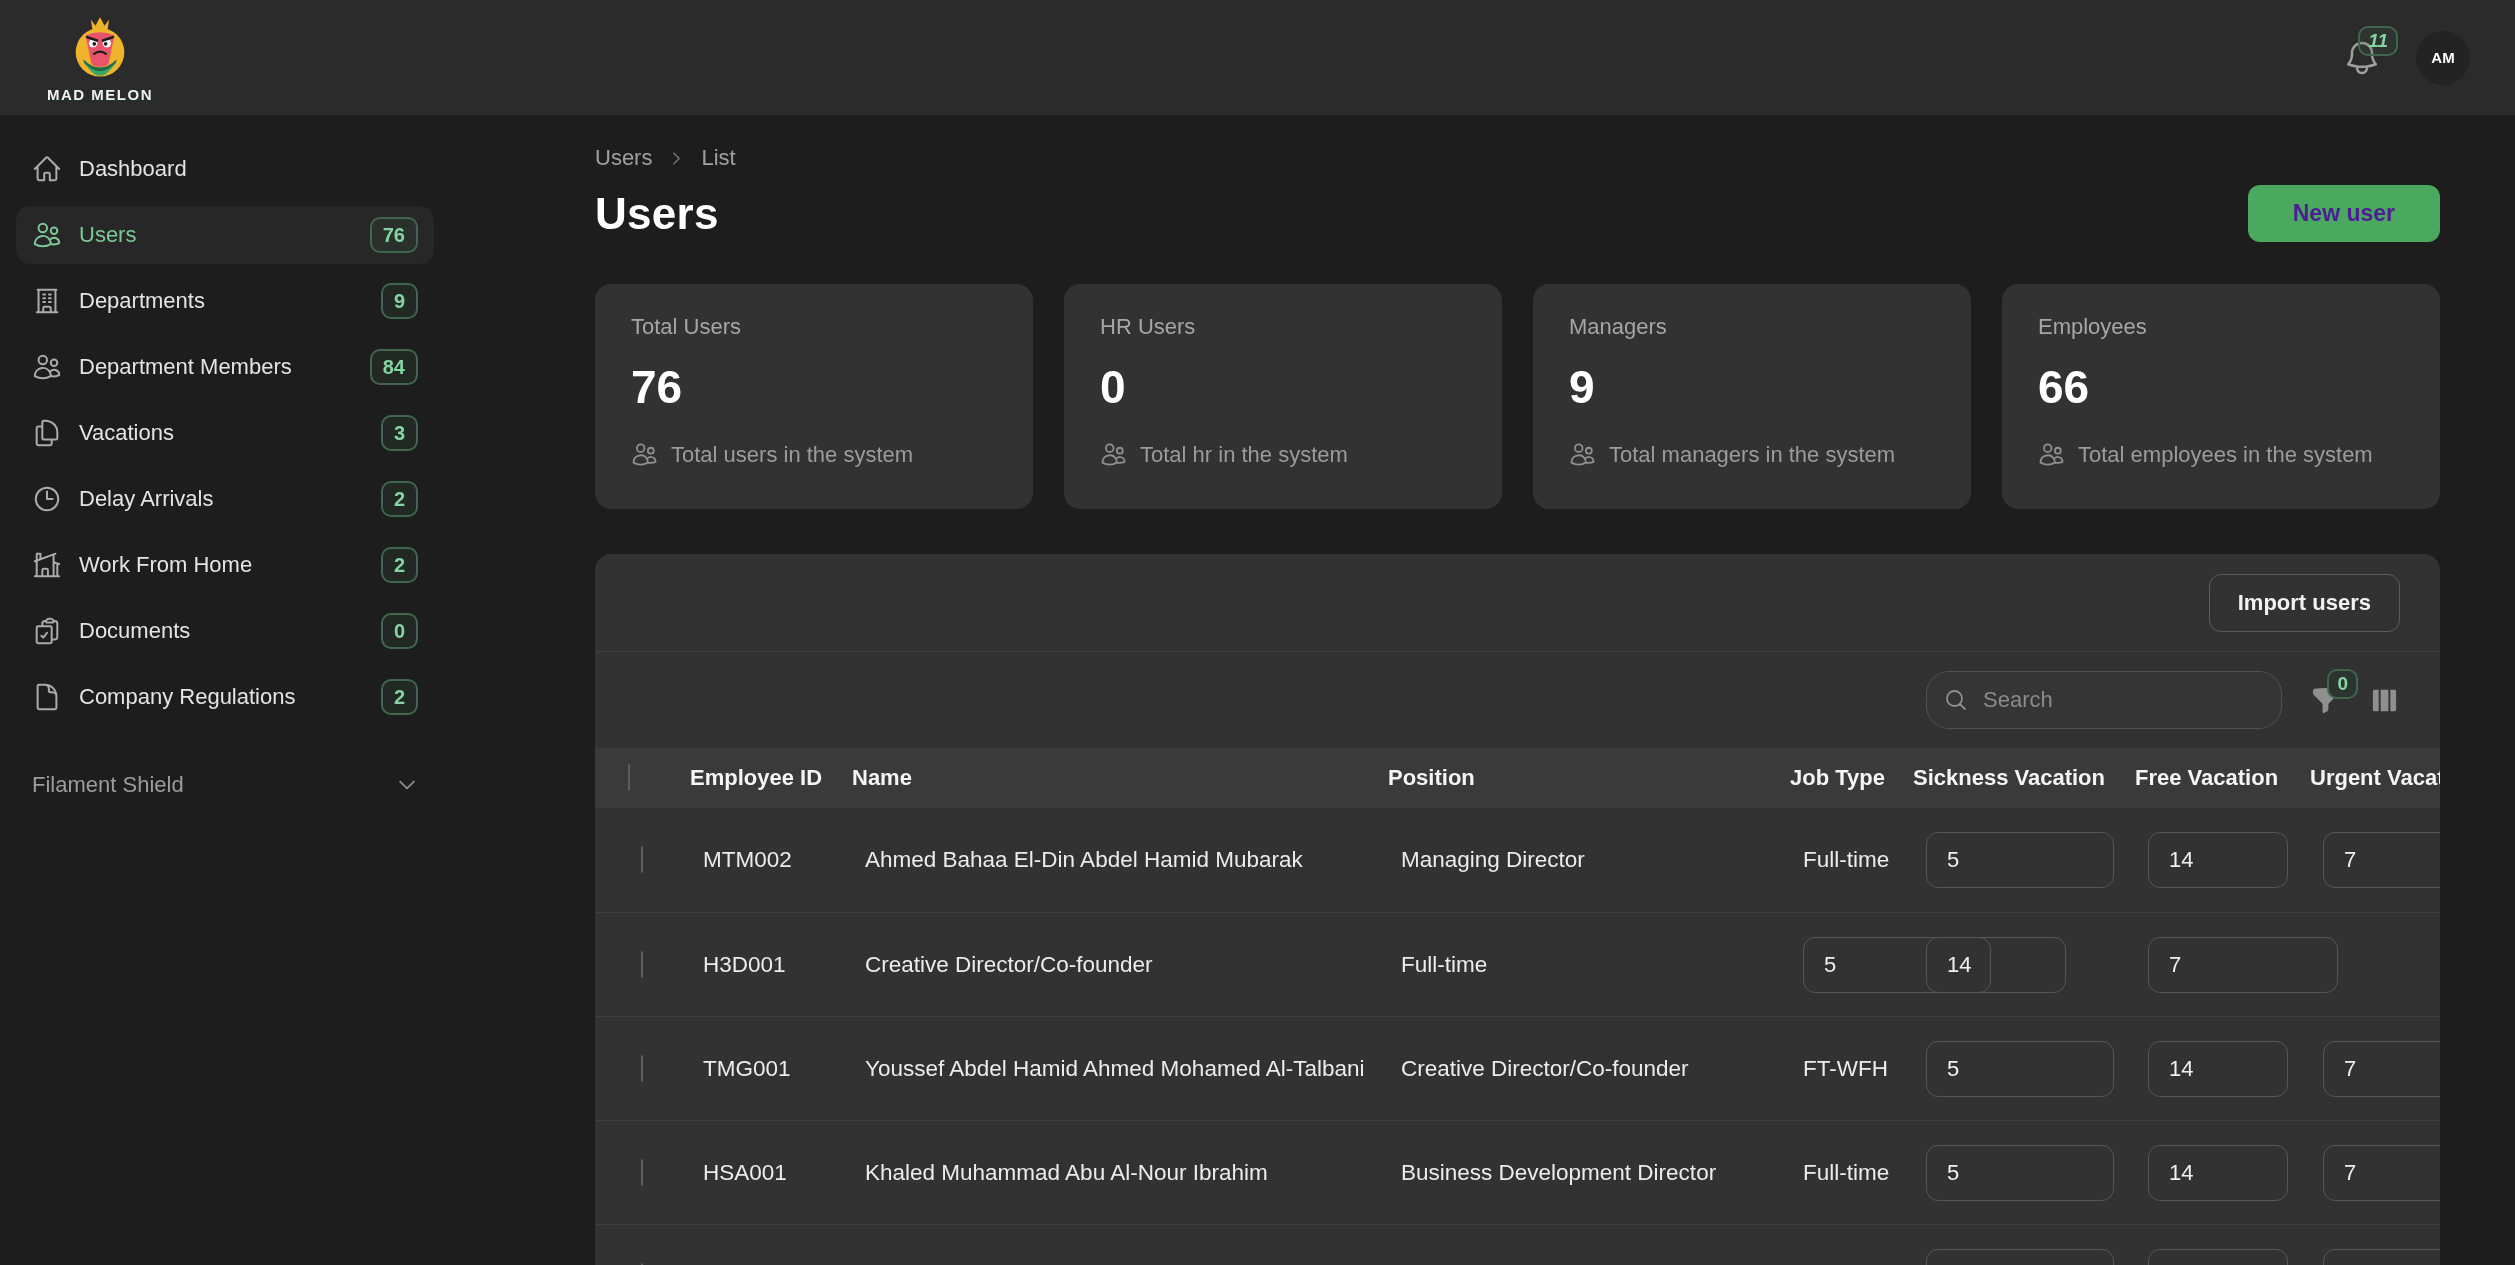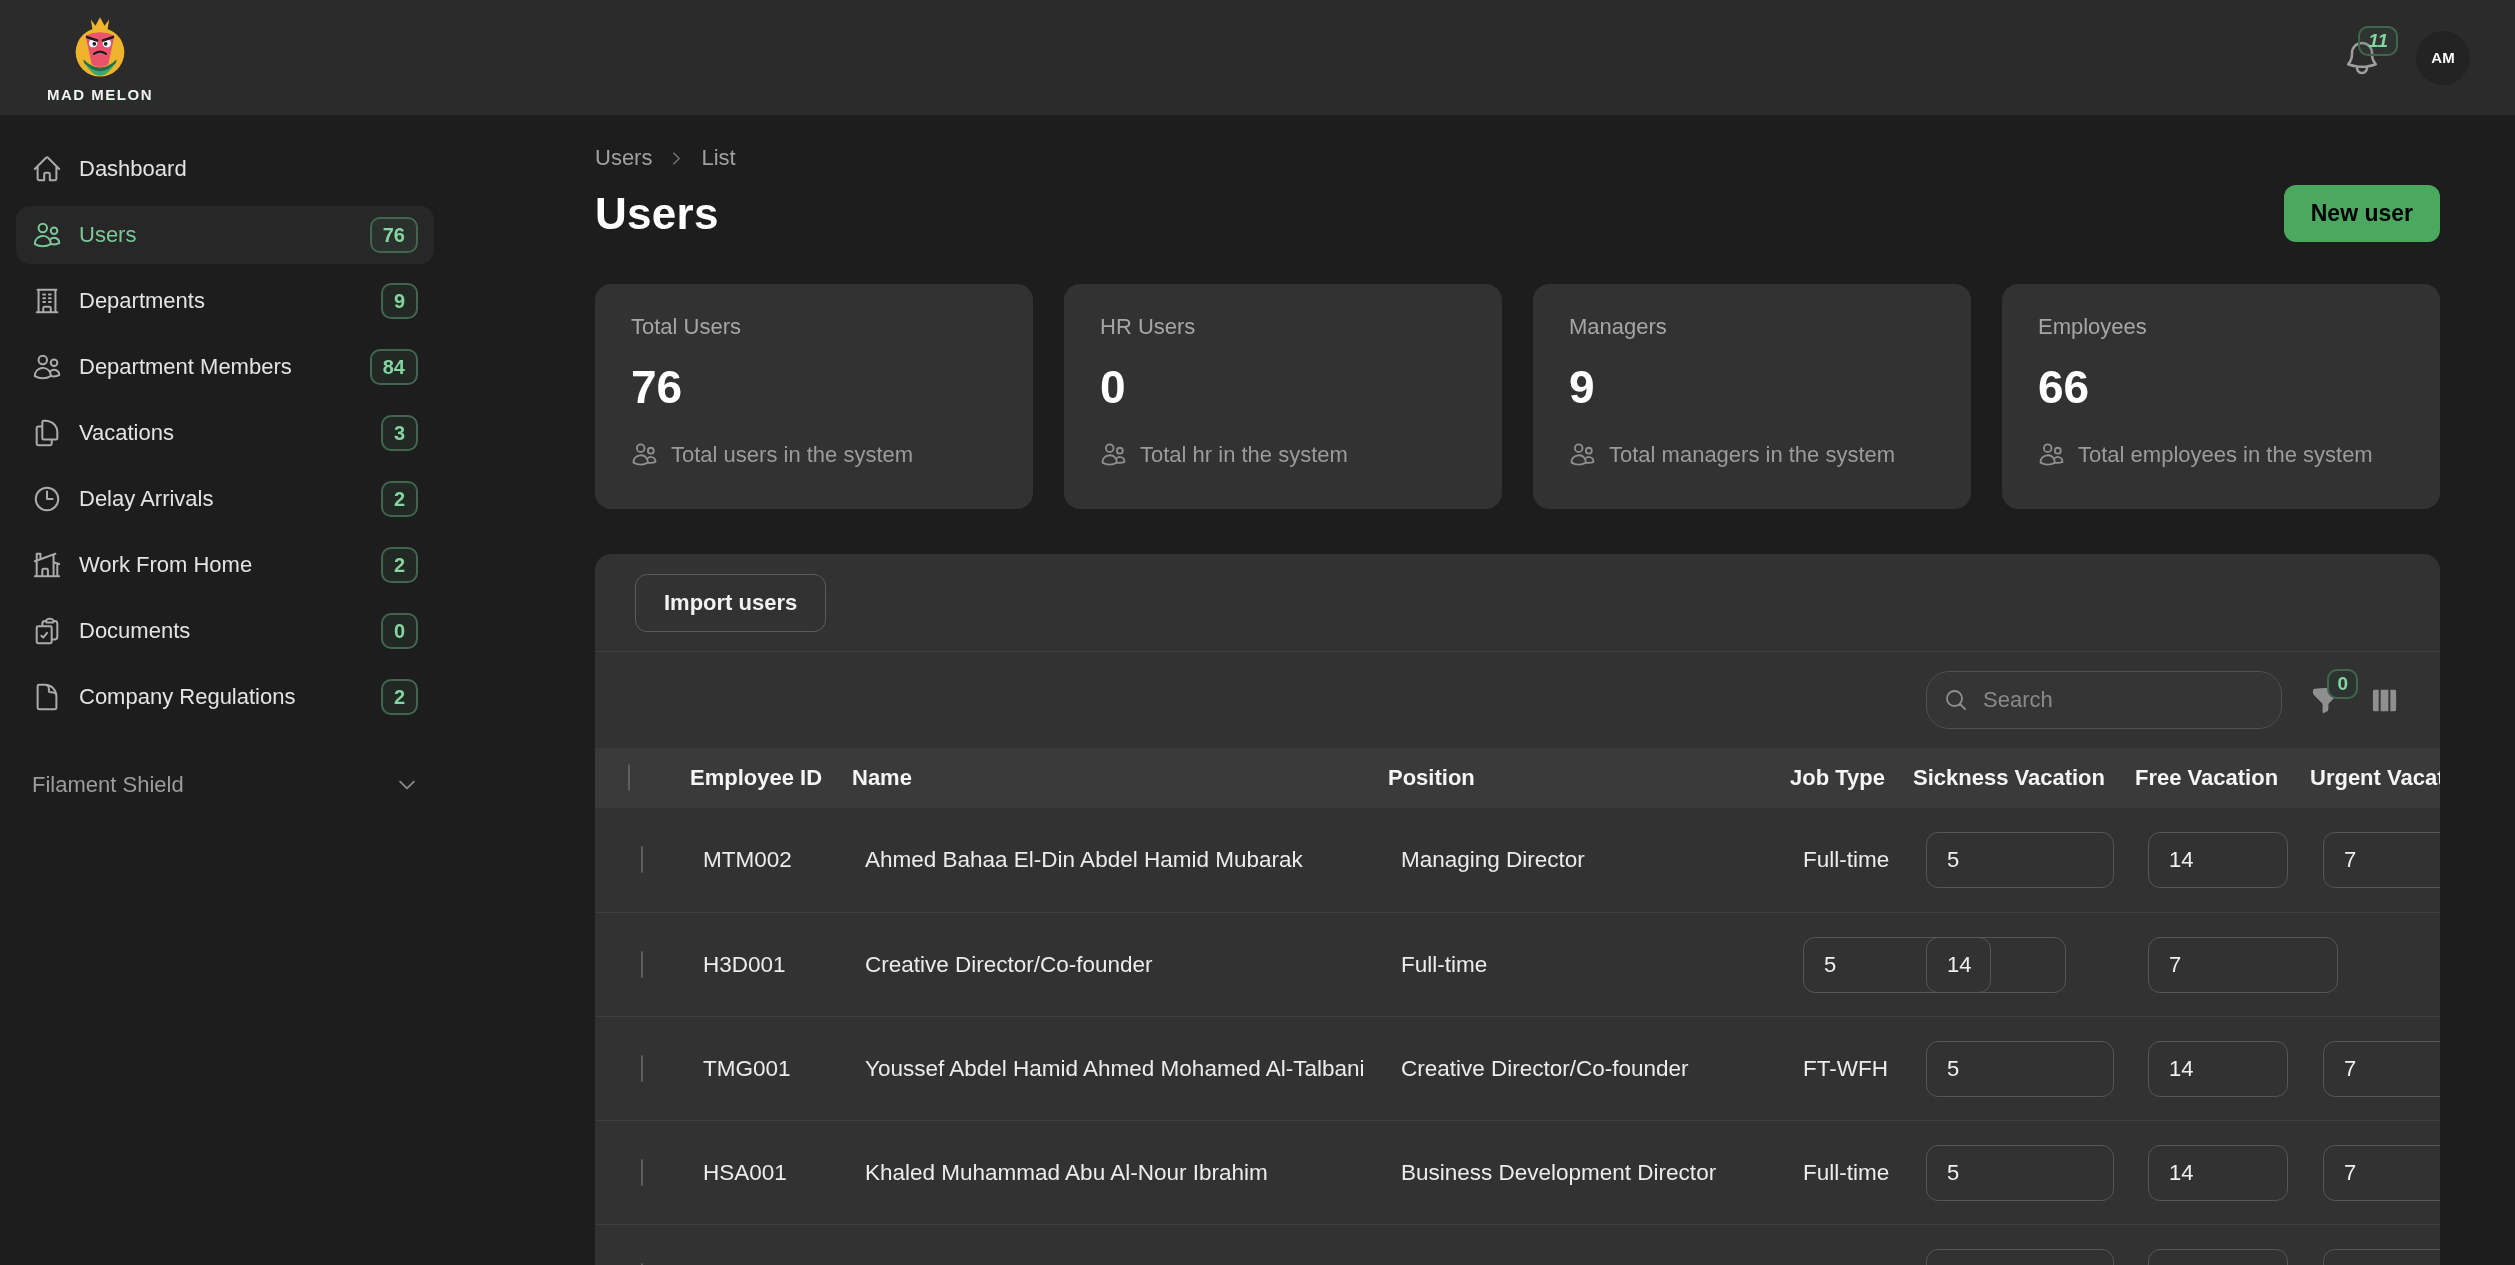--- a/index.html
+++ b/index.html
@@ -64,35 +64,35 @@
   .side-group svg{ width:22px; height:22px; color:#8c8c8c; }
 
   
   .breadcrumb{ display:flex; align-items:center; gap:16px; font-size:22px; color:#a0a0a0; }
   .breadcrumb svg{ width:17px; height:17px; color:#737373; }
   .bc-link{ cursor:pointer; }
   .title-row{ display:flex; align-items:center; justify-content:space-between; margin-top:14px; }
   .page-title{ font-size:44px; font-weight:700; color:#fff; margin:0; letter-spacing:.3px; }
   .btn-primary{
     background:var(--btn-green); border:none; border-radius:12px; height:57px;
-    color:#000000; font-size:23px; font-weight:700; padding:0 27px; cursor:pointer;
+    color:#4c1d95; font-size:23px; font-weight:700; padding:0 45px; cursor:pointer;
     font-family:inherit;
   }
 
   
   .stats{ display:grid; grid-template-columns:repeat(4,1fr); gap:31px; margin-top:42px; }
   .stat-card{ background:var(--panel); border-radius:16px; padding:30px 36px; height:225px; }
   .stat-label{ font-size:22px; font-weight:500; color:#a6a6a6; }
   .stat-value{ font-size:46px; font-weight:700; color:#fff; margin-top:20px; }
   .stat-desc{ display:flex; align-items:center; gap:13px; margin-top:27px; color:#9b9b9b; font-size:22px; }
   .stat-desc svg{ width:27px; height:27px; color:#8f8f8f; flex:none; }
 
   
   .table-card{ margin-top:45px; background:var(--panel); border-radius:16px 16px 0 0; overflow:hidden; height:810px; }
-  .toolbar{ height:97px; display:flex; align-items:center; padding:0 40px; }
+  .toolbar{ height:97px; display:flex; align-items:center; justify-content:flex-end; padding:0 40px; }
   .btn-outline{
     background:transparent; border:1px solid #5c5c5c; border-radius:12px; height:58px;
     color:#f2f2f2; font-size:22px; font-weight:700; padding:0 28px; cursor:pointer;
     font-family:inherit;
   }
   .divider{ height:1px; background:var(--divider); }
   .search-row{ height:96px; display:flex; align-items:center; justify-content:flex-end; gap:28px; padding:0 40px; }
   .search-box{
     width:356px; height:58px; border:1px solid #515151; border-radius:23px;
     display:flex; align-items:center; gap:13px; padding:0 17px; background:rgba(255,255,255,0.015);

